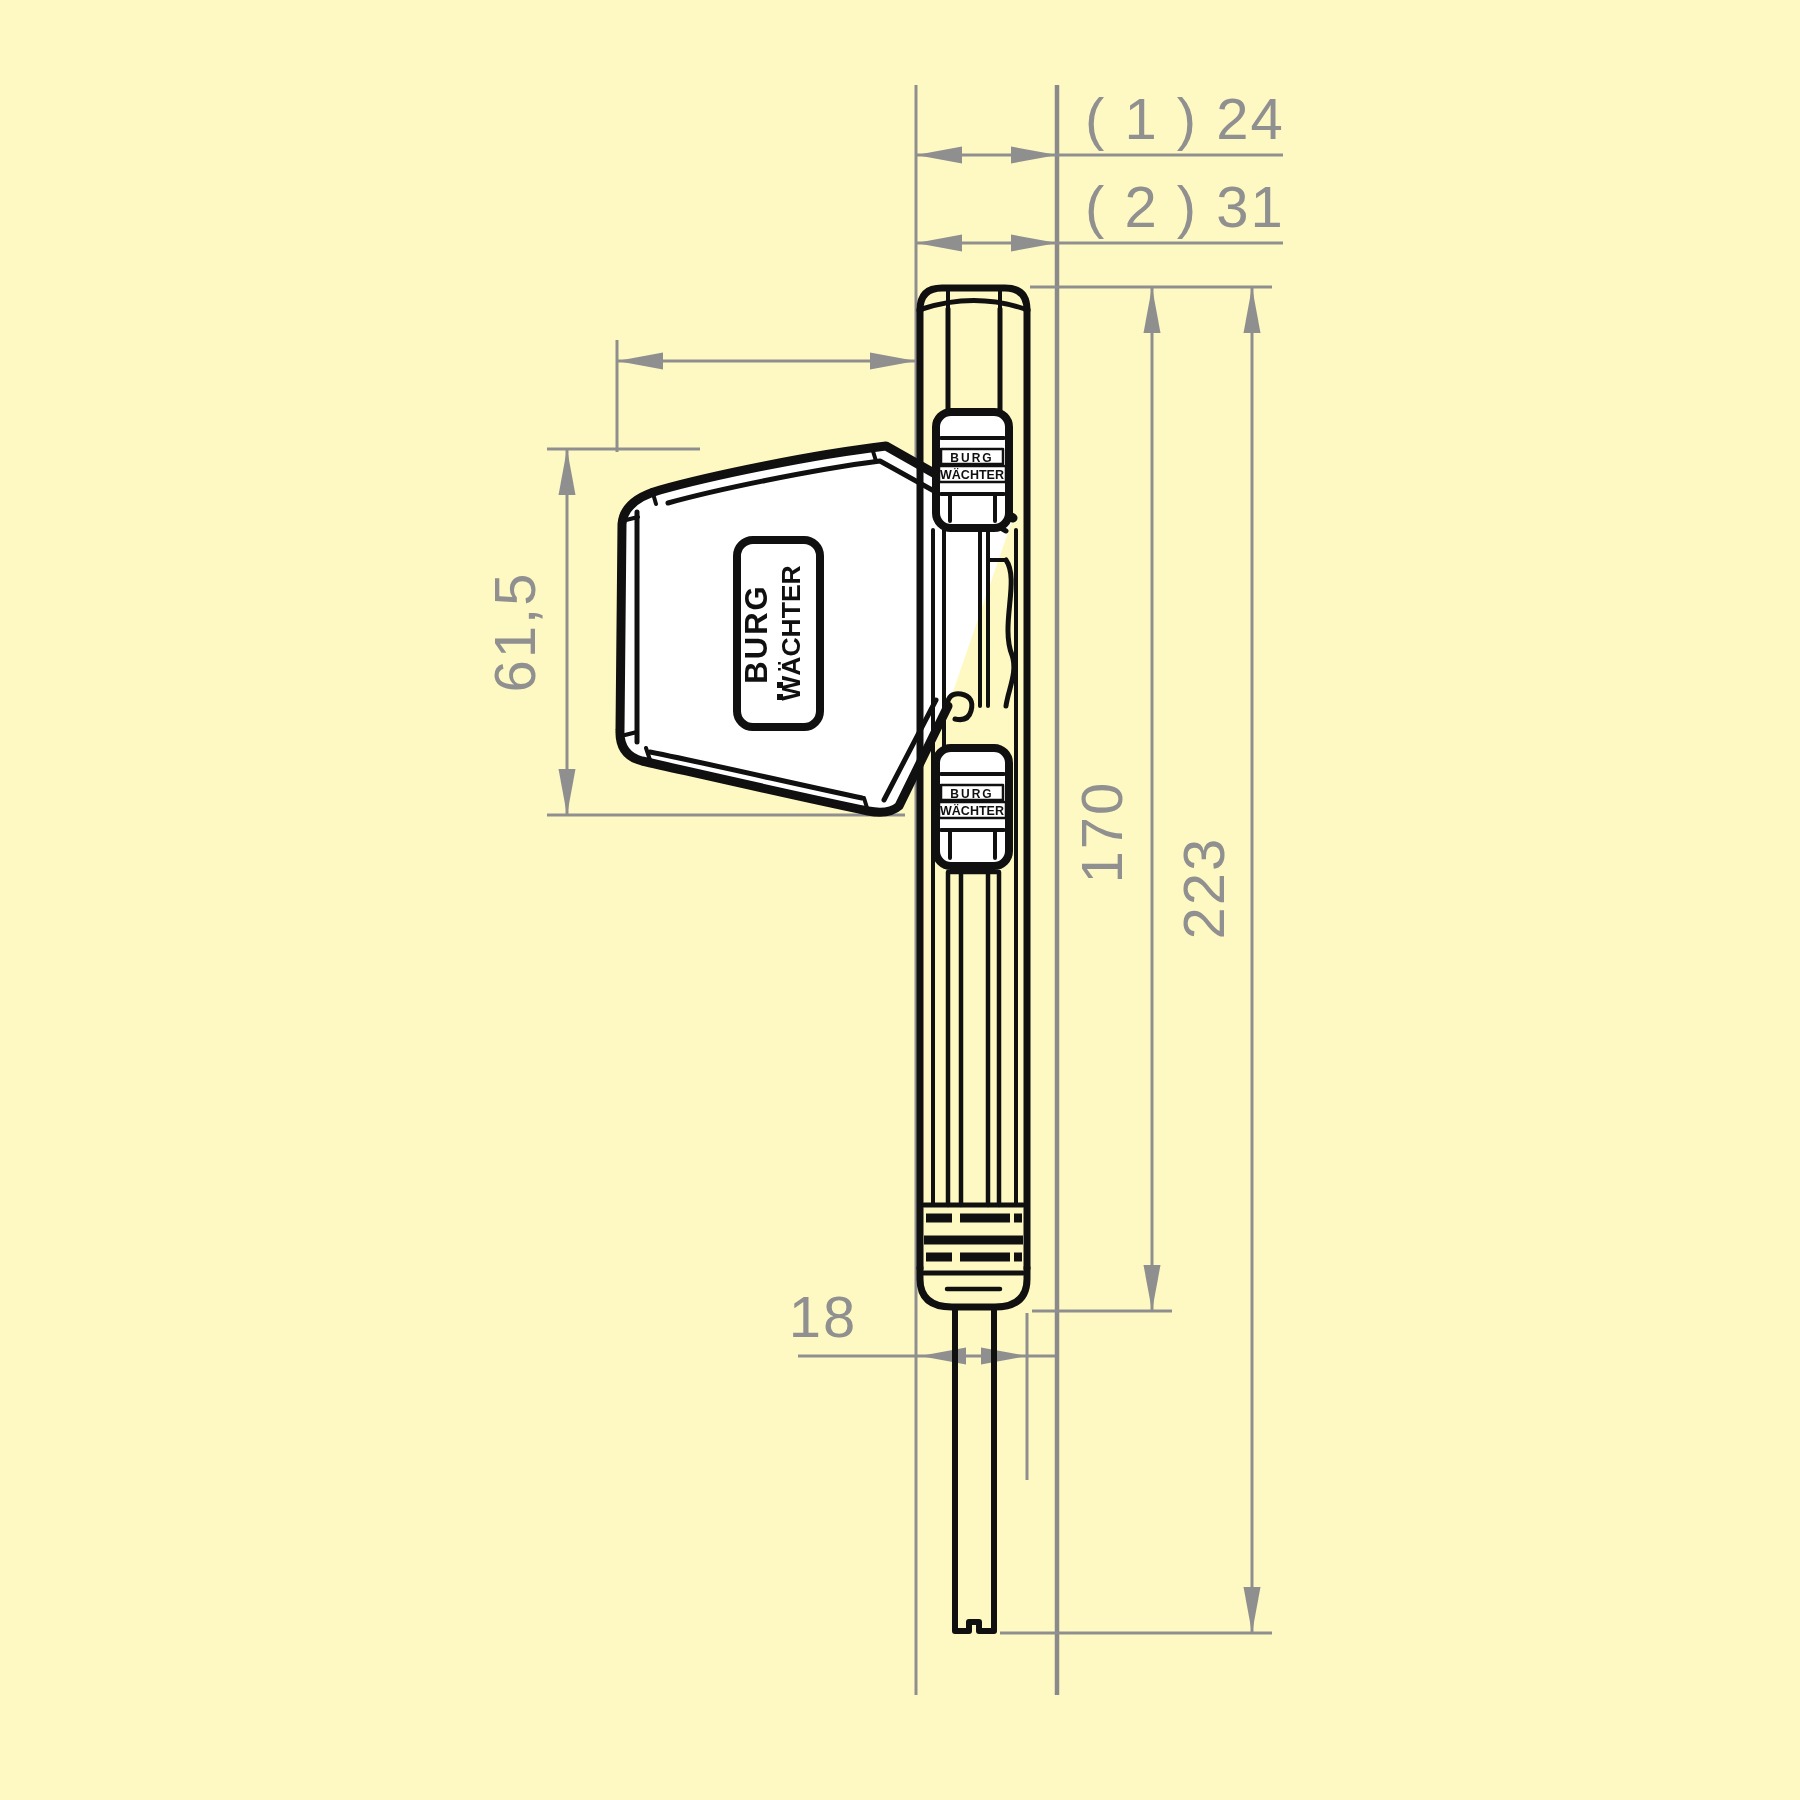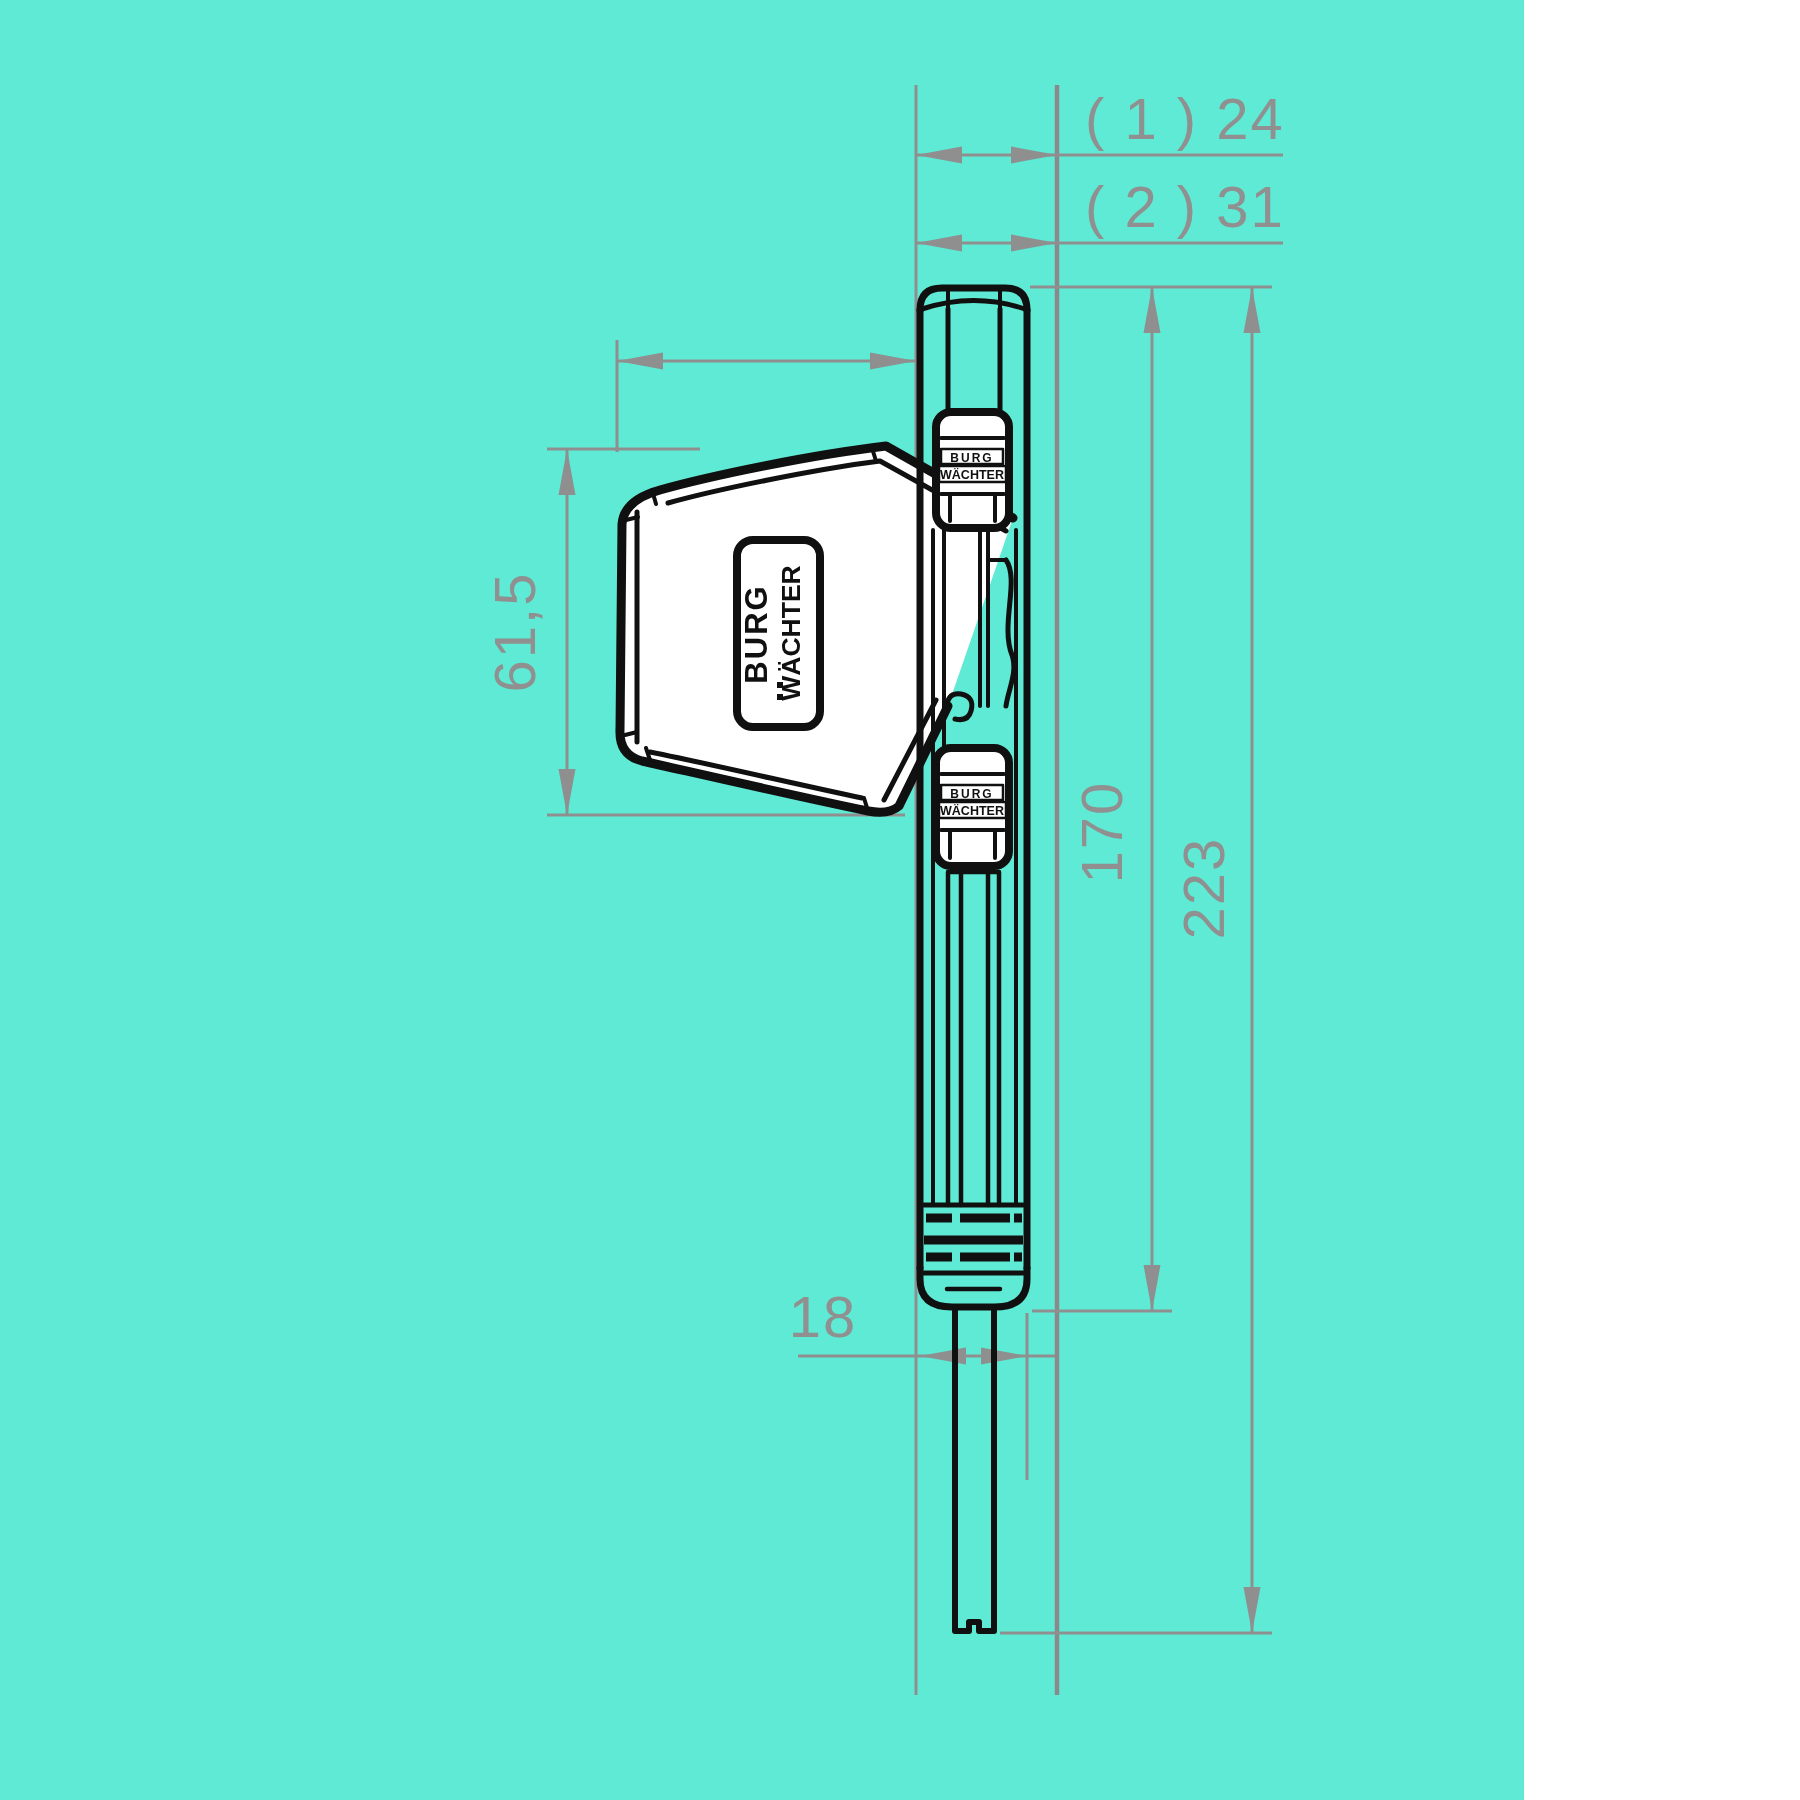--- a/index.html
+++ b/index.html
@@ -1,16 +1,16 @@
 <!DOCTYPE html>
 <html><head>
 <meta charset="utf-8">
 <style>
   html,body{margin:0;padding:0;background:#ffffff;}
-  #stage{position:relative;width:1524px;height:1800px;background:#5eead4;overflow:hidden;
+  #stage{position:relative;width:1800px;height:1800px;background:#fef9c3;overflow:hidden;
          font-family:"Liberation Sans",sans-serif;}
   svg{display:block;}
   .dimline{stroke:#8f8f8f;stroke-width:3;fill:none;}
   .dimline.thick{stroke-width:4.5;stroke:#8a8a8a;}
   .dimarrow{fill:#8f8f8f;stroke:none;}
   .dimtext{fill:#909090;font-family:"Liberation Sans",sans-serif;font-size:58px;letter-spacing:2px;}
   .dimtext.mid{text-anchor:middle;}
   .ink{stroke:#101010;fill:none;stroke-linecap:round;stroke-linejoin:round;}
   .w9{stroke-width:9;} .w7{stroke-width:7;} .w6{stroke-width:6;} .w5{stroke-width:5;}
   .w45{stroke-width:4.5;} .w4{stroke-width:4;} .w25{stroke-width:2.5;} .wseg{stroke-width:9;stroke-linecap:butt;}

